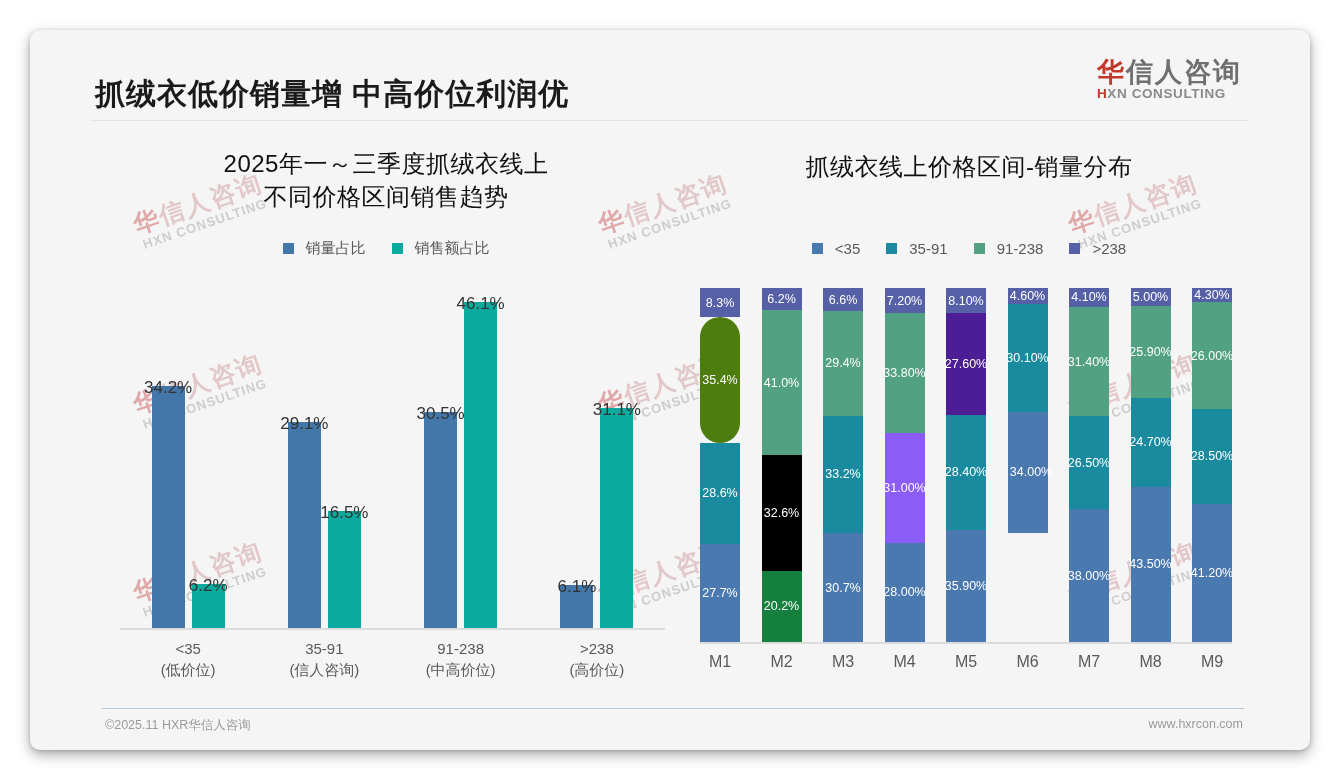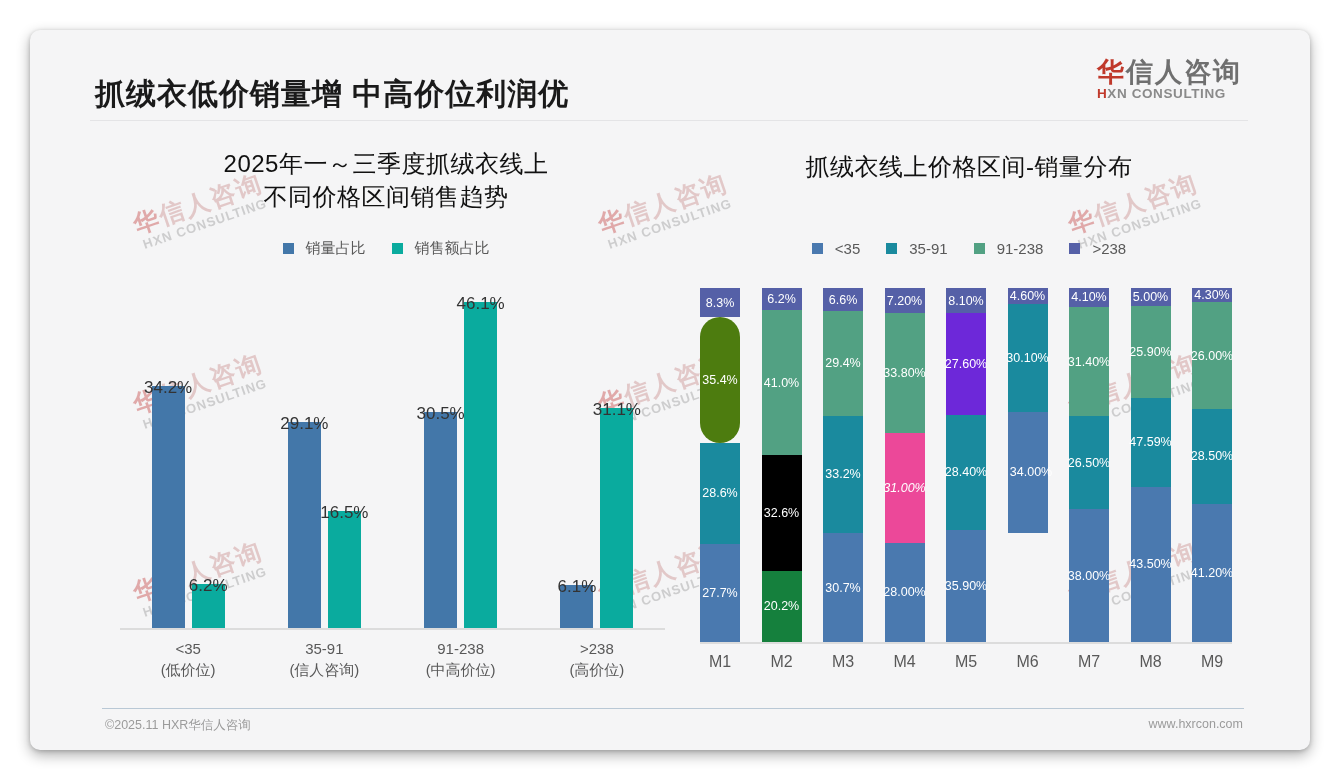--- a/index.html
+++ b/index.html
@@ -249,32 +249,32 @@
               <span class="seg-label">30.7%</span>
             </div>
           </div>
           <div class="stack">
             <div class="seg" style="height: 25.6px; background: rgb(85, 96, 167);">
               <span class="seg-label">7.20%</span>
             </div>
             <div class="seg" style="height: 120.3px; background: rgb(82, 161, 131);">
               <span class="seg-label">33.80%</span>
             </div>
-            <div class="seg" style="height: 110.4px; background: #ec4899; font-style: italic;">
+            <div class="seg" style="height: 110.4px; background: #8b5cf6;">
               <span class="seg-label">31.00%</span>
             </div>
             <div class="seg" style="height: 99.7px; background: rgb(74, 121, 175);">
               <span class="seg-label">28.00%</span>
             </div>
           </div>
           <div class="stack">
             <div class="seg" style="height: 28.8px; background: rgb(85, 96, 167);">
               <span class="seg-label">8.10%</span>
             </div>
-            <div class="seg" style="height: 116px; background: #6d28d9;">
+            <div class="seg" style="height: 116px; background: #4c1d95;">
               <span class="seg-label">27.60%</span>
             </div>
             <div class="seg" style="height: 131px; background: rgb(26, 138, 158);">
               <span class="seg-label">28.40%</span>
             </div>
             <div class="seg" style="height: 127.8px; background: rgb(74, 121, 175);">
               <span class="seg-label">35.90%</span>
             </div>
           </div>
           <div class="stack">
@@ -303,21 +303,21 @@
             </div>
           </div>
           <div class="stack">
             <div class="seg" style="height: 18px; background: rgb(85, 96, 167);">
               <span class="seg-label">5.00%</span>
             </div>
             <div class="seg" style="height: 93px; background: rgb(82, 161, 131);">
               <span class="seg-label">25.90%</span>
             </div>
             <div class="seg" style="height: 88.7px; background: rgb(26, 138, 158);">
-              <span class="seg-label">47.59%</span>
+              <span class="seg-label">24.70%</span>
             </div>
             <div class="seg" style="height: 156.3px; background: rgb(74, 121, 175);">
               <span class="seg-label">43.50%</span>
             </div>
           </div>
           <div class="stack">
             <div class="seg" style="height: 15.3px; background: rgb(85, 96, 167);">
               <span class="seg-label">4.30%</span>
             </div>
             <div class="seg" style="height: 113px; background: rgb(82, 161, 131);">

